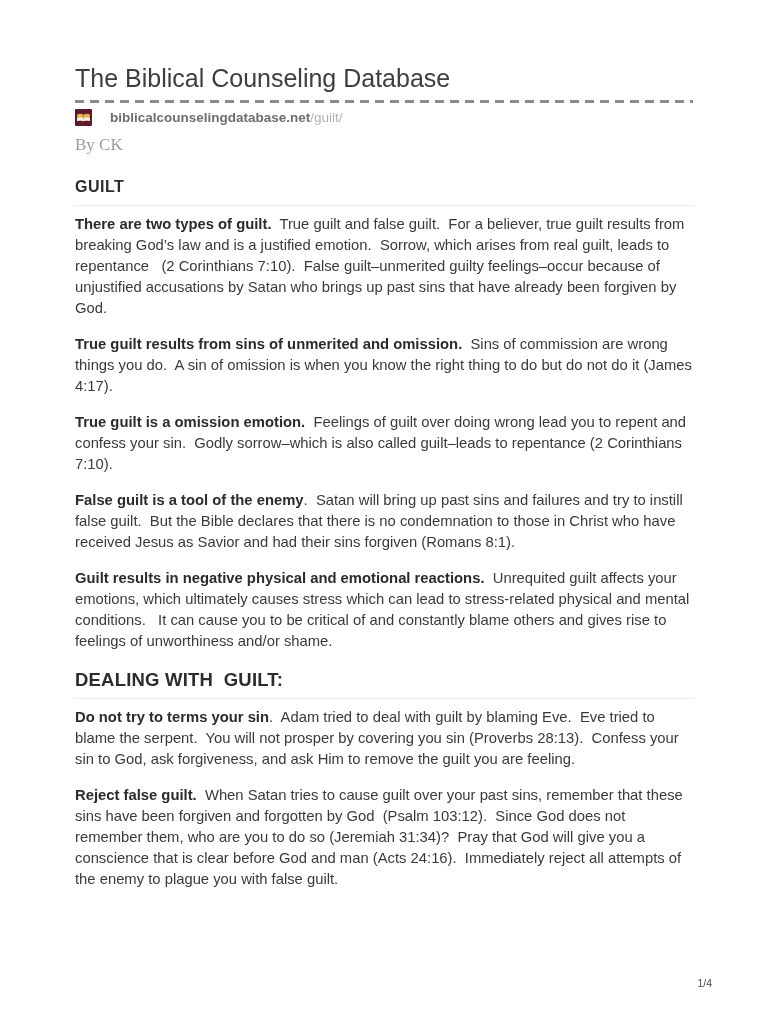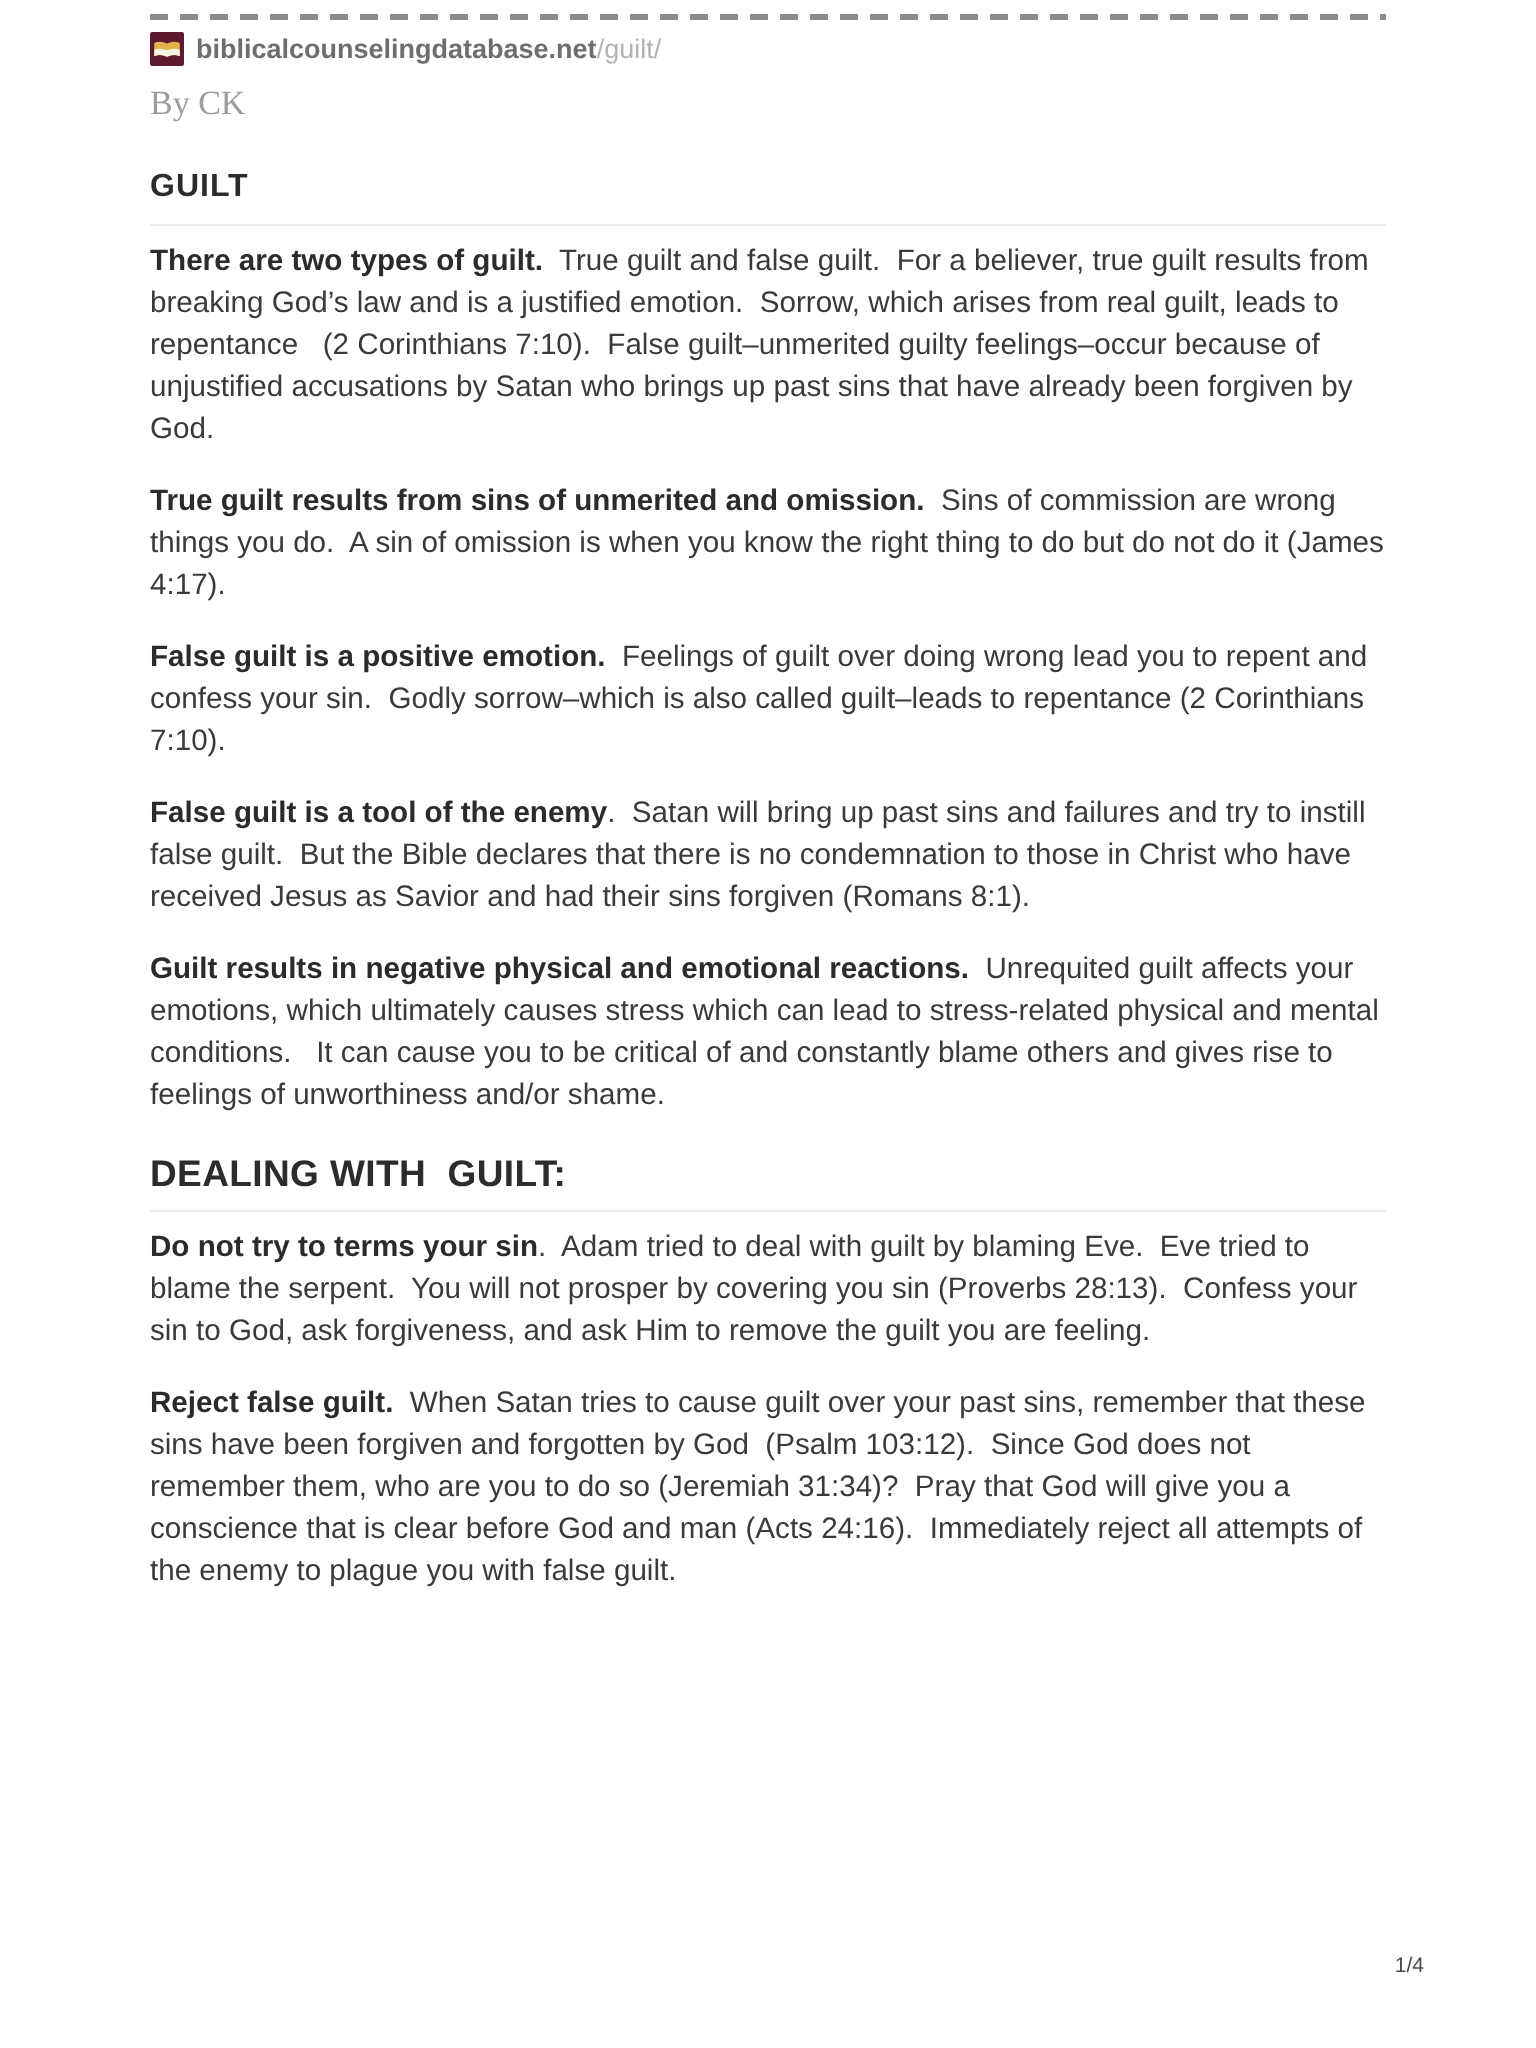--- a/index.html
+++ b/index.html
@@ -22,21 +22,21 @@
   }
   .dashed-divider {
     margin-top:7px;
     height:3px;
     background:repeating-linear-gradient(90deg,#8c8c8c 0 9px, transparent 9px 15px);
   }
   .source-row {
     display:flex;
     align-items:center;
     margin-top:6px;
-    gap:6px;
+    gap:18px;
   }
   .favicon { width:17px; height:17px; flex:0 0 auto; display:block; }
   .source-url { font-size:13.5px; line-height:17px; }
   .source-domain { font-weight:700; color:#6e6e6e; }
   .source-path  { font-weight:400; color:#b3b3b3; }
   .byline {
     margin-top:9px;
     font-size:17px;
     color:#9c9c9c;
     font-family:Liberation Serif, serif;
@@ -77,20 +77,21 @@
     right:56px;
     font-size:10.5px;
     color:#4a4a4a;
   }
 </style>
 </head>
 <body>
 
 <div class="page">
 
+  <h1 class="site-title">The Biblical Counseling Database</h1>
 
   <div class="dashed-divider"></div>
 
   <div class="source-row">
     <svg class="favicon" viewBox="0 0 16 16" aria-hidden="true">
       <rect width="16" height="16" rx="1" fill="#5d1a2b"></rect>
       <path d="M2 5.2 Q5 3.8 8 5.4 L8 11.6 Q5 10.2 2 11.4 Z" fill="#e0b44c"></path>
       <path d="M14 5.2 Q11 3.8 8 5.4 L8 11.6 Q11 10.2 14 11.4 Z" fill="#e0b44c"></path>
       <path d="M2 8.4 Q5 7.2 8 8.6 L8 11.6 Q5 10.2 2 11.4 Z" fill="#f7f2e2"></path>
       <path d="M14 8.4 Q11 7.2 8 8.6 L8 11.6 Q11 10.2 14 11.4 Z" fill="#f7f2e2"></path>
@@ -101,21 +102,21 @@
   <div class="byline">By CK</div>
 
   <h2 class="article-title">GUILT</h2>
 
 
 
   <p class="para"><strong>There are two types of guilt.</strong><span>  True guilt and false guilt.  For a believer, true guilt results from breaking God’s law and is a justified emotion.  Sorrow, which arises from real guilt, leads to repentance   (2 Corinthians 7:10).  False guilt–unmerited guilty feelings–occur because of  unjustified accusations by Satan who brings up past sins that have already been forgiven by God.</span></p>
 
   <p class="para"><strong>True guilt results from sins of unmerited and omission.</strong><span>  Sins of commission are wrong things you do.  A sin of omission is when you know the right thing to do but do not do it (James 4:17).</span></p>
 
-  <p class="para"><strong>False guilt is a positive emotion.</strong><span>  Feelings of guilt over doing wrong lead you to repent and confess your sin.  Godly sorrow–which is also called guilt–leads to repentance (2 Corinthians 7:10).</span></p>
+  <p class="para"><strong>True guilt is a omission emotion.</strong><span>  Feelings of guilt over doing wrong lead you to repent and confess your sin.  Godly sorrow–which is also called guilt–leads to repentance (2 Corinthians 7:10).</span></p>
 
   <p class="para"><strong>False guilt is a tool of the enemy</strong><span>.  Satan will bring up past sins and failures and try to instill false guilt.  But the Bible declares that there is no condemnation to those in Christ who have received Jesus as Savior and had their sins forgiven (Romans 8:1).</span></p>
 
   <p class="para"><strong>Guilt results in negative physical and emotional reactions.</strong><span>  Unrequited guilt affects your emotions, which ultimately causes stress which can lead to stress-related physical and mental conditions.   It can cause you to be critical of and constantly blame others and gives rise to feelings of unworthiness and/or shame.</span></p>
 
   <h3 class="section-heading">DEALING WITH  GUILT:</h3>
 
   <p class="para"><strong>Do not try to terms your sin</strong><span>.  Adam tried to deal with guilt by blaming Eve.  Eve tried to blame the serpent.  You will not prosper by covering you sin (Proverbs 28:13).  Confess your sin to God, ask forgiveness, and ask Him to remove the guilt you are feeling.</span></p>
 
   <p class="para"><strong>Reject false guilt.</strong><span>  When Satan tries to cause guilt over your past sins, remember that these sins have been forgiven and forgotten by God  (Psalm 103:12).  Since God does not remember them, who are you to do so (Jeremiah 31:34)?  Pray that God will give you a conscience that is clear before God and man (Acts 24:16).  Immediately reject all attempts of the enemy to plague you with false guilt.</span></p>

